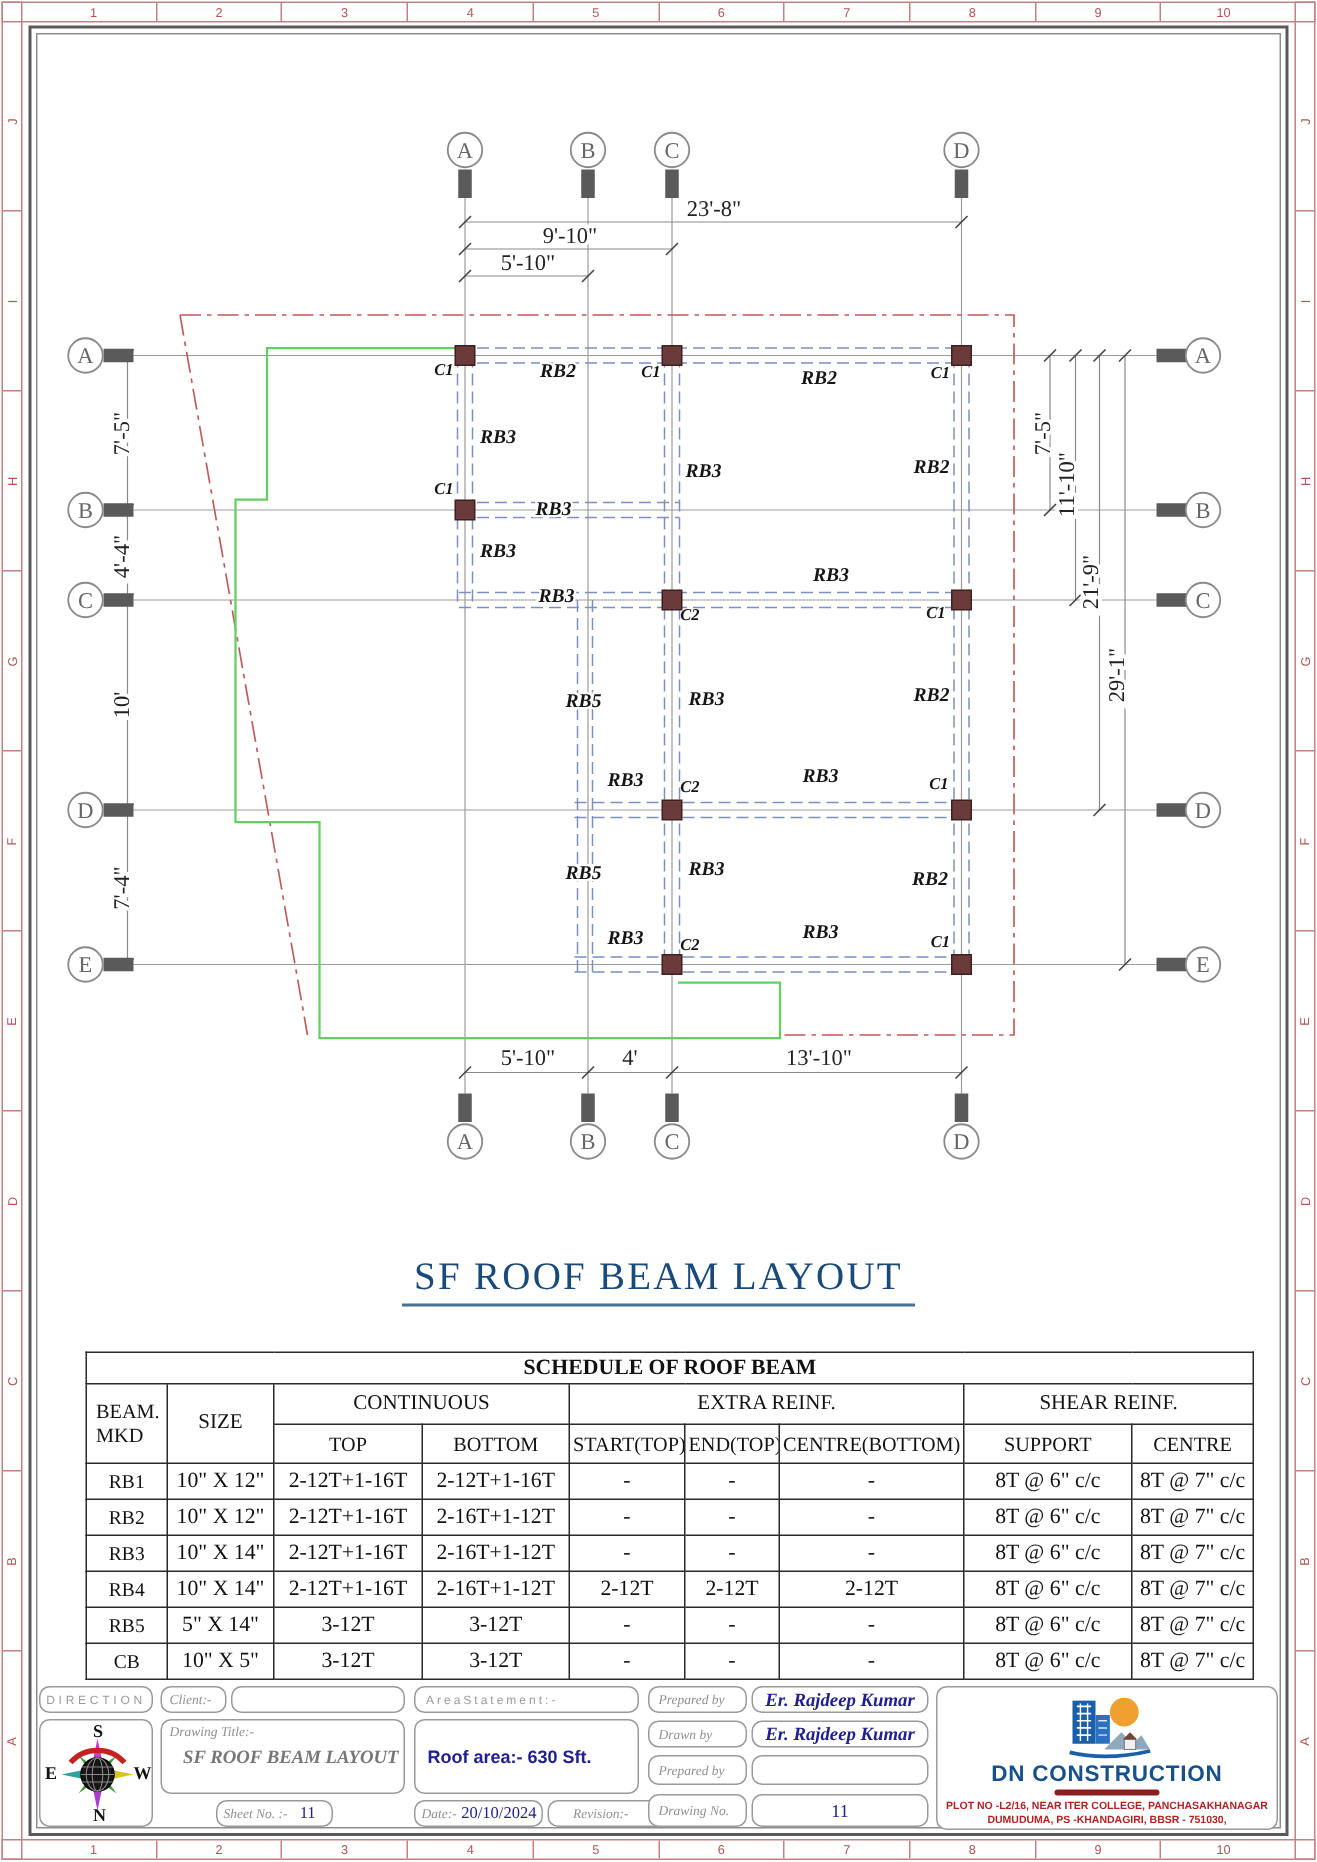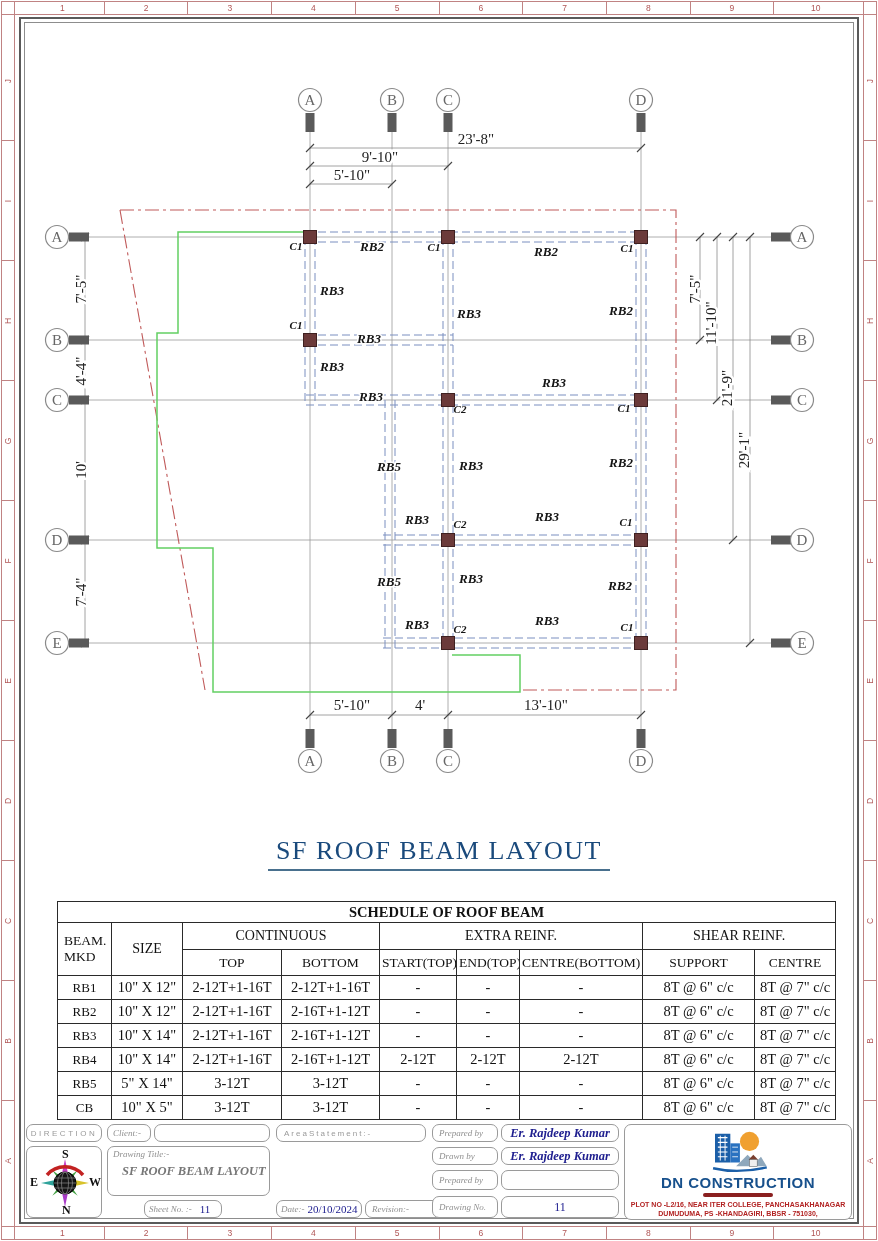--- a/index.html
+++ b/index.html
@@ -578,25 +578,28 @@
     <span class="tb-navy" style="font:11px 'Liberation Serif',serif;margin-left:8px;">11</span>
   </div>
   <div class="tb-box flexc" style="left:188px;top:1264px;width:82px;height:21px;padding:0 4px;">
     <span class="tb-lab">Scale:-</span>
     <span class="tb-navy" style="font:10.5px 'Liberation Serif',serif;margin-left:4px;">1" = 8'-0"</span>
   </div>
 
   <div class="tb-box flexc" style="left:276px;top:1124px;width:150px;height:18px;padding-left:7px;">
     <span class="tb-labsans" style="font-family:'Liberation Sans',sans-serif;letter-spacing:2px;">AreaStatement:-</span>
   </div>
+  <div class="tb-box flexc" style="left:276px;top:1146px;width:150px;height:50px;padding-left:8px;">
+    <span class="tb-navy" style="font:bold 12px 'Liberation Sans',sans-serif;">Roof area:- 630 Sft.</span>
+  </div>
   <div class="tb-box flexc" style="left:276px;top:1200px;width:86px;height:18px;padding:0 4px;">
     <span class="tb-lab">Date:-</span>
     <span class="tb-navy" style="font:11px 'Liberation Serif',serif;margin-left:3px;">20/10/2024</span>
   </div>
-  <div class="tb-box flexc" style="left:365px;top:1200px;width:82px;height:18px;padding-left:6px;">
+  <div class="tb-box flexc" style="left:365px;top:1200px;width:82px;height:18px;padding-left:16px;">
     <span class="tb-lab">Revision:-</span>
   </div>
 
   <div class="tb-box flexc" style="left:432px;top:1124px;width:66px;height:18px;padding-left:6px;">
     <span class="tb-lab">Prepared by</span>
   </div>
   <div class="tb-box flexc" style="left:501px;top:1124px;width:118px;height:18px;justify-content:center;">
     <span class="tb-navy" style="font:bold italic 12.5px 'Liberation Serif',serif;">Er. Rajdeep Kumar</span>
   </div>
   <div class="tb-box flexc" style="left:432px;top:1147px;width:66px;height:18px;padding-left:6px;">

